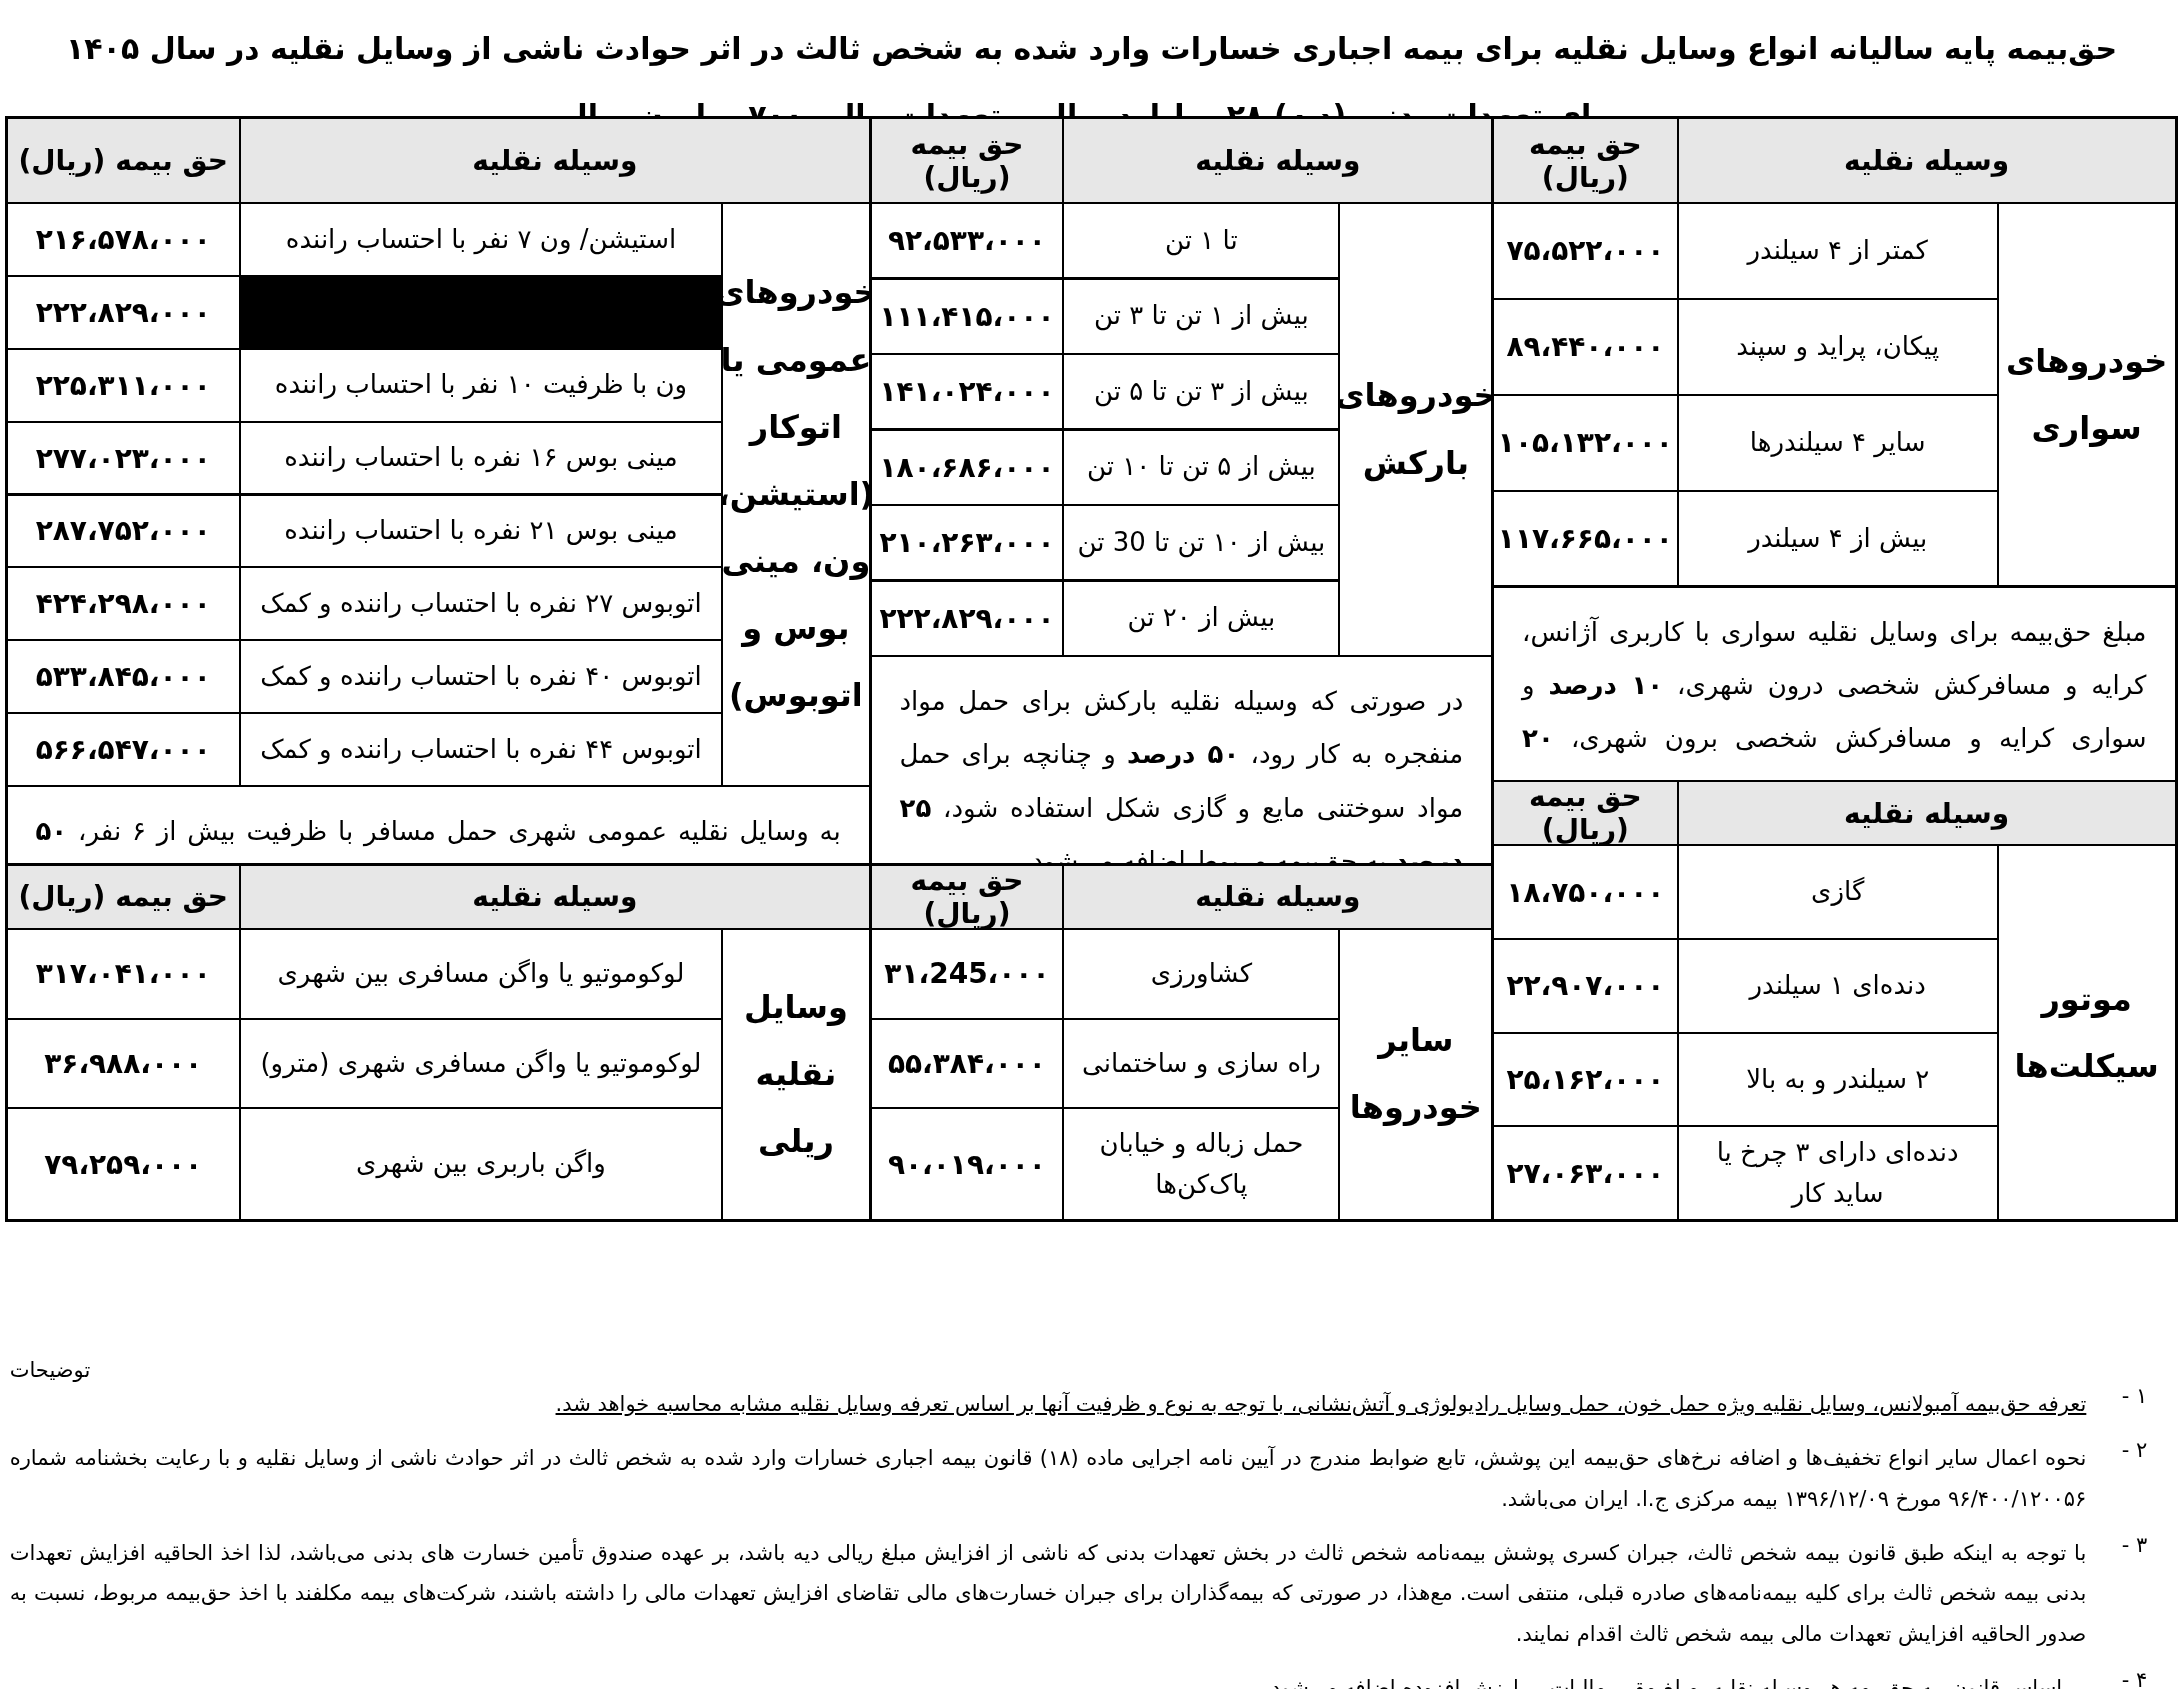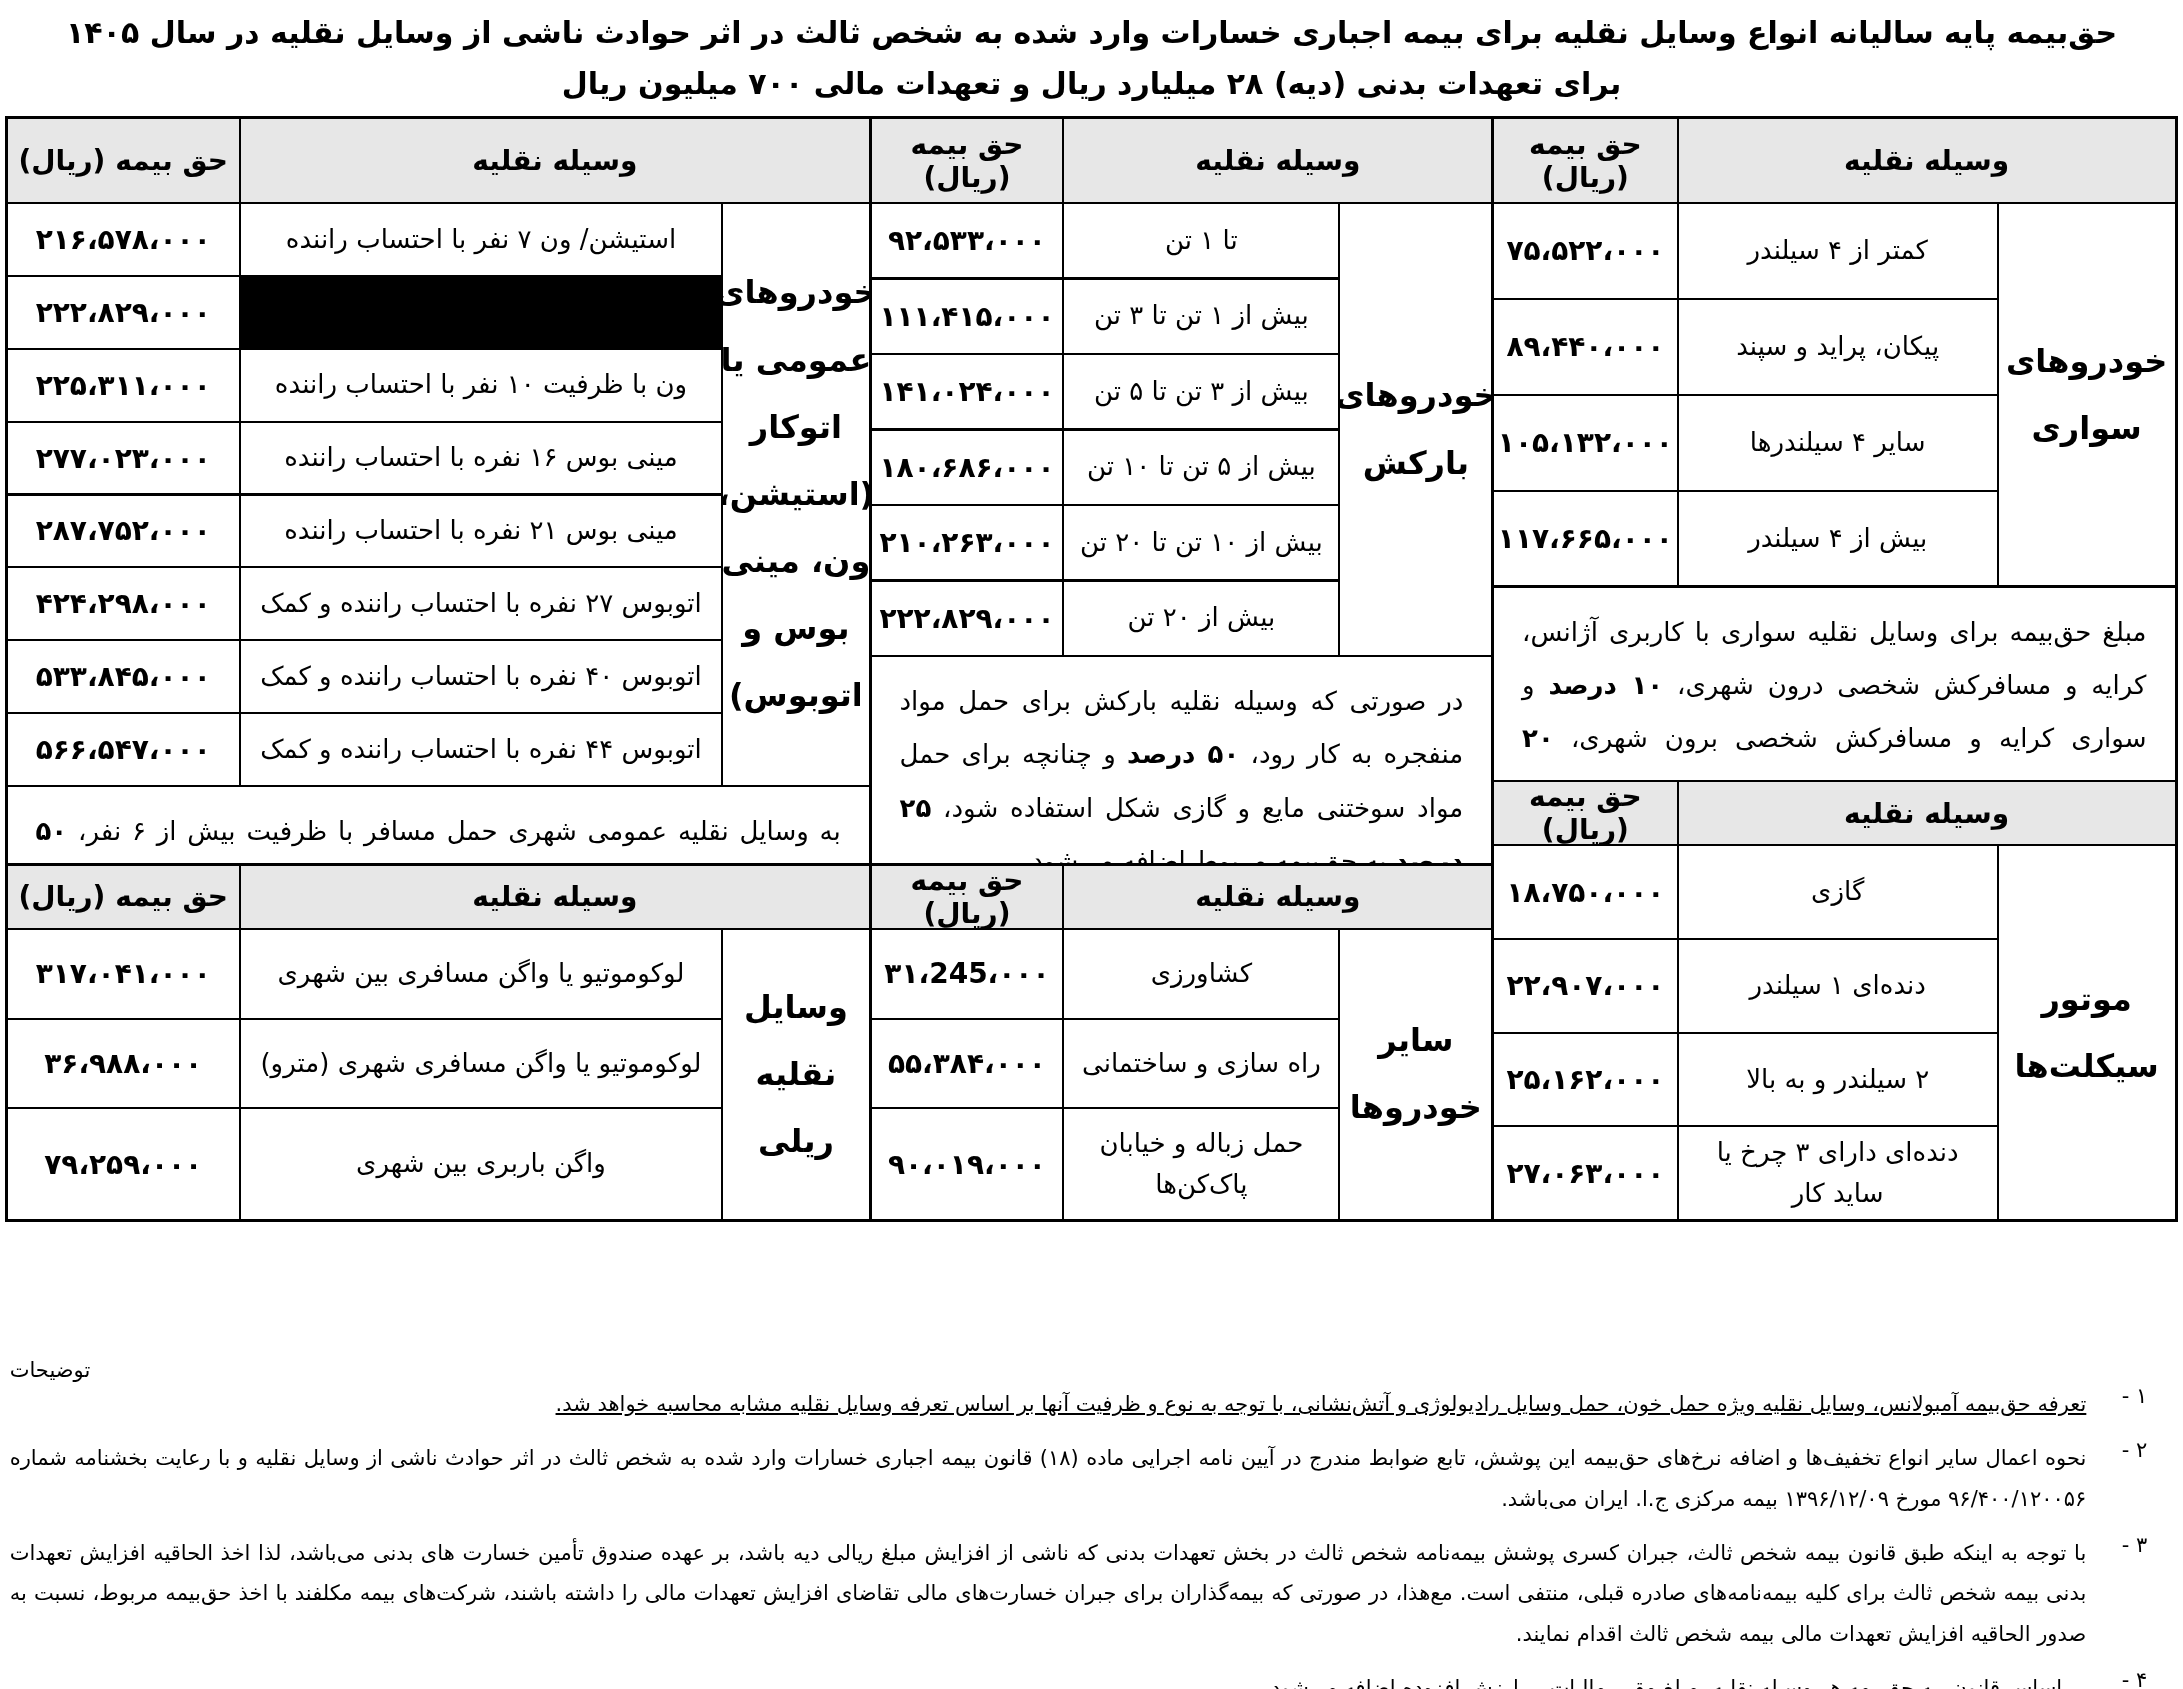--- a/index.html
+++ b/index.html
@@ -2,21 +2,21 @@
 <html lang="fa" dir="rtl" style="font-size:11px"><head>
 <meta charset="utf-8">
 <style>
   html,body{margin:0;padding:0;background:#ffffff;}
   body{
     width:2183px;height:1690px;position:relative;
     font-family:"DejaVu Sans",sans-serif;color:#000;direction:rtl;
   }
   
   .title-wrap{position:absolute;top:7px;left:0;width:2183px;text-align:center;}
-  .title-line{font-weight:bold;font-size:30px;line-height:51px;white-space:nowrap;}
+  .title-line{font-weight:bold;font-size:30px;line-height:51px;white-space:nowrap;margin-top:16px;}
   
   .big-table{
     position:absolute;top:116px;right:5.5px;width:2167px;height:1100px;
     display:flex;flex-direction:row;background:#000;border:3.5px solid #000;gap:2.8px;
   }
   .vgroup{display:flex;flex-direction:column;gap:2.8px;background:#000;}
   .vgroup.g-right{flex:0 0 31.4%;}
   .vgroup.g-mid{flex:0 0 28.6%;}
   .vgroup.g-left{flex:1 1 auto;}
   .sec{display:grid;gap:2.1px;background:#000;}
@@ -95,21 +95,21 @@
       <div class="cell hdr" style="grid-area:1/3/2/4">حق بیمه (ریال)</div>
       <div class="cell glabel" style="grid-area:2/1/8/2">خودروهای بارکش</div>
       <div class="cell veh" style="grid-area:2/2/3/3">تا ۱ تن</div>
       <div class="cell num" style="grid-area:2/3/3/4">۹۲،۵۳۳،۰۰۰</div>
       <div class="cell veh" style="grid-area:3/2/4/3">بیش از ۱ تن تا ۳ تن</div>
       <div class="cell num" style="grid-area:3/3/4/4">۱۱۱،۴۱۵،۰۰۰</div>
       <div class="cell veh" style="grid-area:4/2/5/3">بیش از ۳ تن تا ۵ تن</div>
       <div class="cell num" style="grid-area:4/3/5/4">۱۴۱،۰۲۴،۰۰۰</div>
       <div class="cell veh" style="grid-area:5/2/6/3">بیش از ۵ تن تا ۱۰ تن</div>
       <div class="cell num" style="grid-area:5/3/6/4">۱۸۰،۶۸۶،۰۰۰</div>
-      <div class="cell veh" style="grid-area:6/2/7/3">بیش از ۱۰ تن تا ۲۰ تن</div>
+      <div class="cell veh" style="grid-area:6/2/7/3">بیش از ۱۰ تن تا 30 تن</div>
       <div class="cell num" style="grid-area:6/3/7/4">۲۱۰،۲۶۳،۰۰۰</div>
       <div class="cell veh" style="grid-area:7/2/8/3">بیش از ۲۰ تن</div>
       <div class="cell num" style="grid-area:7/3/8/4">۲۲۲،۸۲۹،۰۰۰</div>
       <div class="cell note" style="grid-area:8/1/9/4"><span>در صورتی که وسیله نقلیه بارکش برای حمل مواد منفجره به کار رود، </span><span style="font-weight: bold;">۵۰ درصد</span><span> و چنانچه برای حمل مواد سوختنی مایع و گازی شکل استفاده شود، </span><span style="font-weight: bold;">۲۵ درصد</span><span> به حق‌بیمه مربوط اضافه می‌شود.</span></div>
     </div>
     <div class="sec bot rows3">
       <div class="cell hdr" style="grid-area:1/1/2/3">وسیله نقلیه</div>
       <div class="cell hdr" style="grid-area:1/3/2/4">حق بیمه (ریال)</div>
       <div class="cell glabel" style="grid-area:2/1/5/2">سایر خودروها</div>
       <div class="cell veh" style="grid-area:2/2/3/3">کشاورزی</div>

